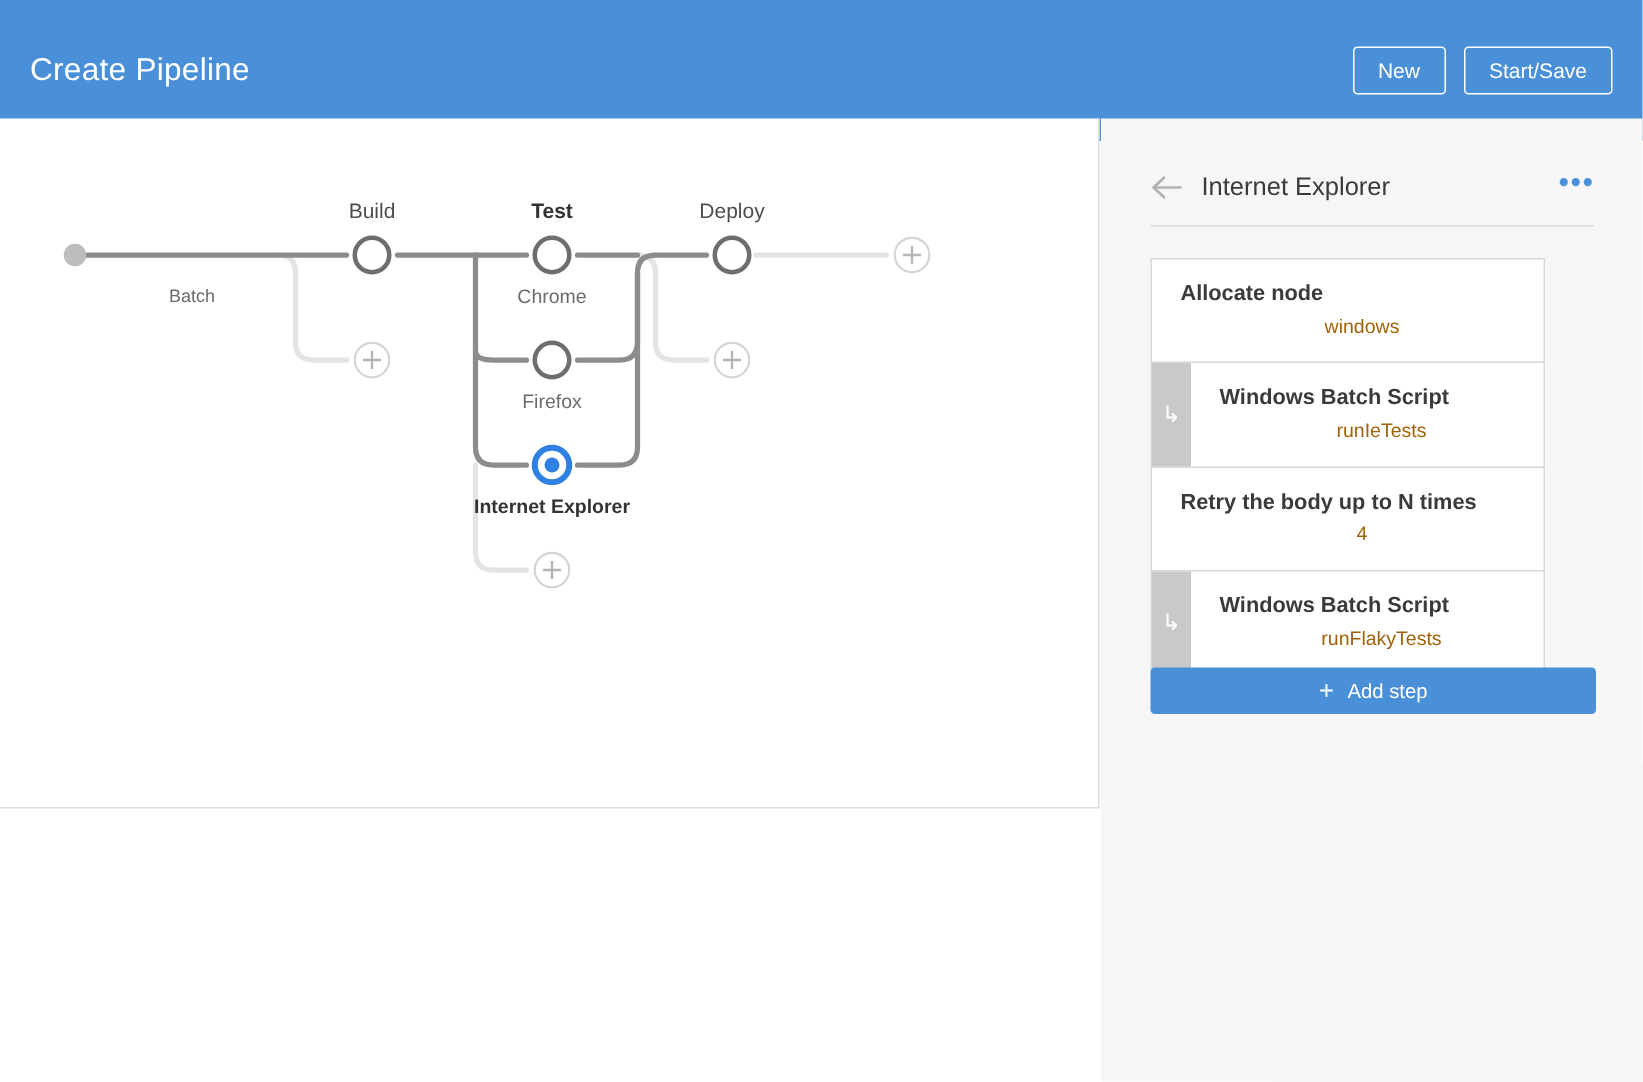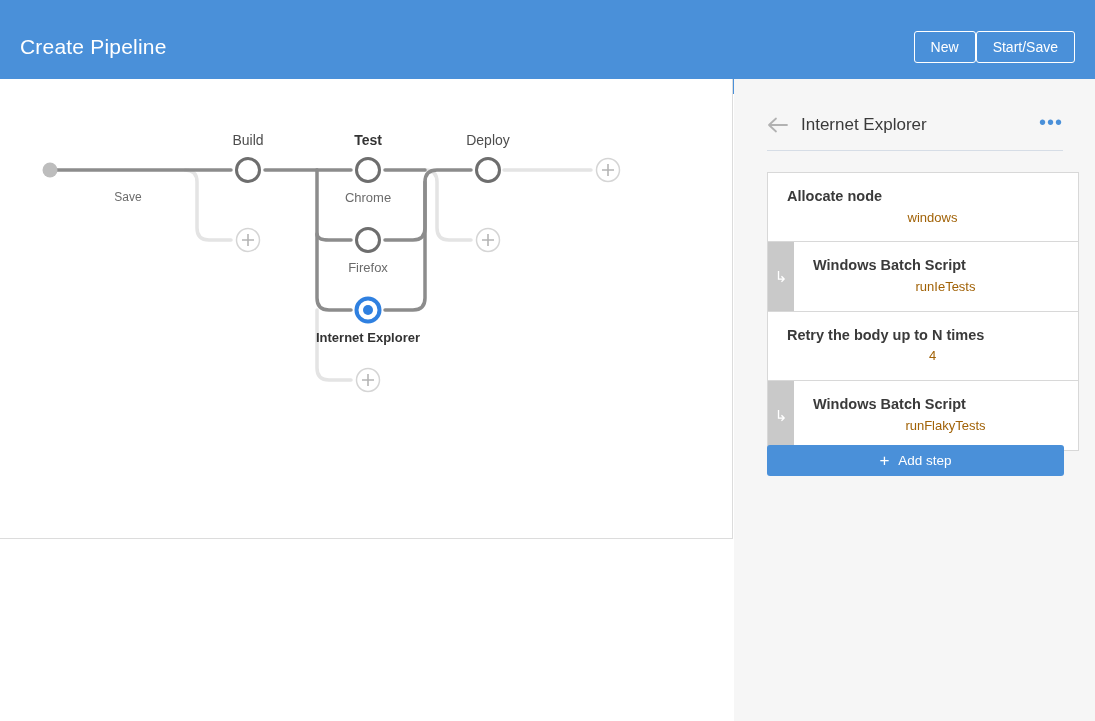--- a/index.html
+++ b/index.html
@@ -22,21 +22,21 @@
     align-items: center;
     justify-content: space-between;
     padding: 0 20px;
   }
   #app-title {
     color: #ffffff;
     font-size: 21px;
     font-weight: 400;
     letter-spacing: 0.2px;
   }
-  #header-actions { display: flex; gap: 0; align-items: center; }
+  #header-actions { display: flex; gap: 12px; align-items: center; }
   .hdr-btn {
     background: transparent;
     border: 1px solid #ffffff;
     border-radius: 3px;
     color: #ffffff;
     font-family: "Liberation Sans", sans-serif;
     font-size: 14px;
     padding: 8px 16px;
     cursor: pointer;
     line-height: 1;
@@ -115,21 +115,21 @@
   #panel-divider {
     position: absolute;
     top: 71px; left: 33px;
     width: 296px; height: 1px;
     background: #d6dde6;
   }
 
   #step-list {
     position: absolute;
     top: 93px; left: 33px;
-    width: 312px;
+    width: 263px;
   }
   .step-card {
     display: flex;
     background: #ffffff;
     border: 1px solid #d8d8d8;
     margin-bottom: -1px;
     cursor: pointer;
   }
   .step-gutter {
     flex: 0 0 26px;
@@ -251,21 +251,21 @@
         <circle cx="368" cy="301" r="11.5"></circle>
         <path d="M362 301 L374 301 M368 295 L368 307" stroke="#b5b5b5" stroke-width="1.6"></path>
       </g>
     </g>
   </svg>
 
   <div class="stage-label" style="left:248px; top:53px;">Build</div>
   <div class="stage-label selected" style="left:368px; top:53px;">Test</div>
   <div class="stage-label" style="left:488px; top:53px;">Deploy</div>
 
-  <div class="node-label start" style="left:128px; top:111px;">Save</div>
+  <div class="node-label start" style="left:128px; top:111px;">Batch</div>
   <div class="node-label" style="left:368px; top:111px;">Chrome</div>
   <div class="node-label" style="left:368px; top:181px;">Firefox</div>
   <div class="node-label selected" style="left:368px; top:251px;">Internet Explorer</div>
 </div>
 
 <div id="side-panel">
 
   <div id="panel-header">
     <svg id="back-arrow-icon" viewBox="0 0 22 20">
       <path d="M2 10 L20 10 M2 10 L9 3.5 M2 10 L9 16.5" fill="none" stroke="#b2b2b2" stroke-width="1.8" stroke-linecap="round" stroke-linejoin="round"></path>

